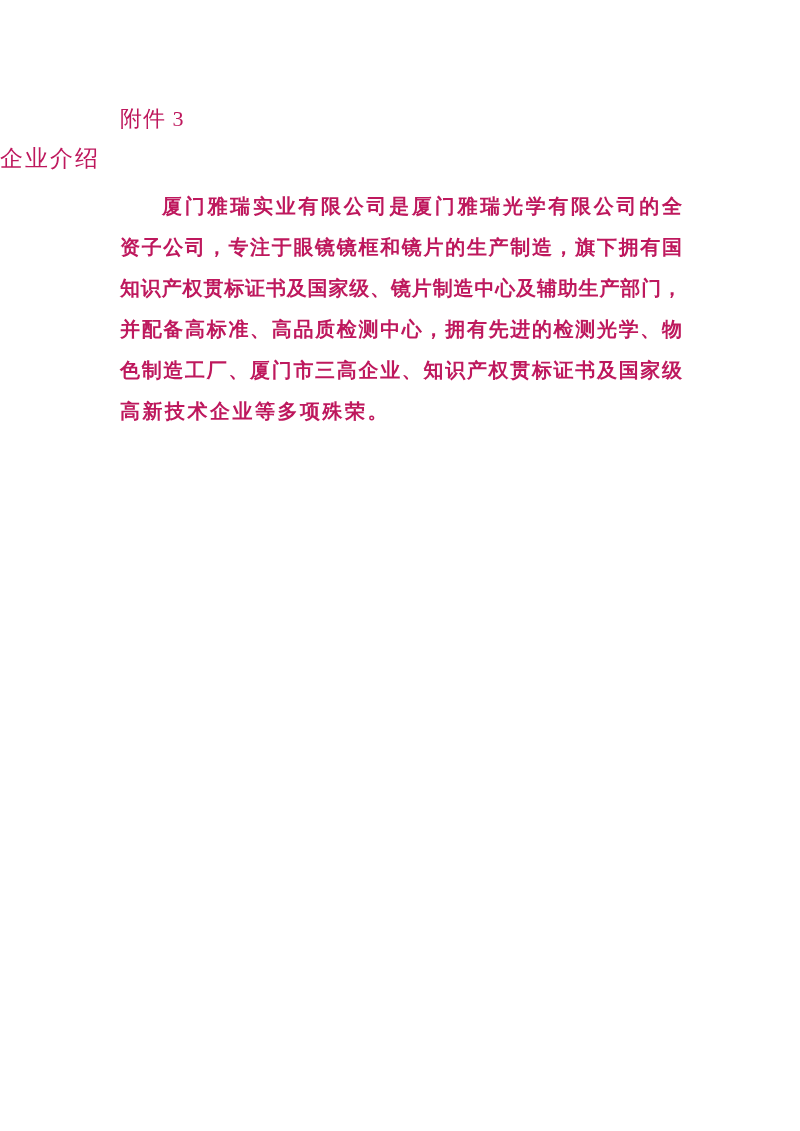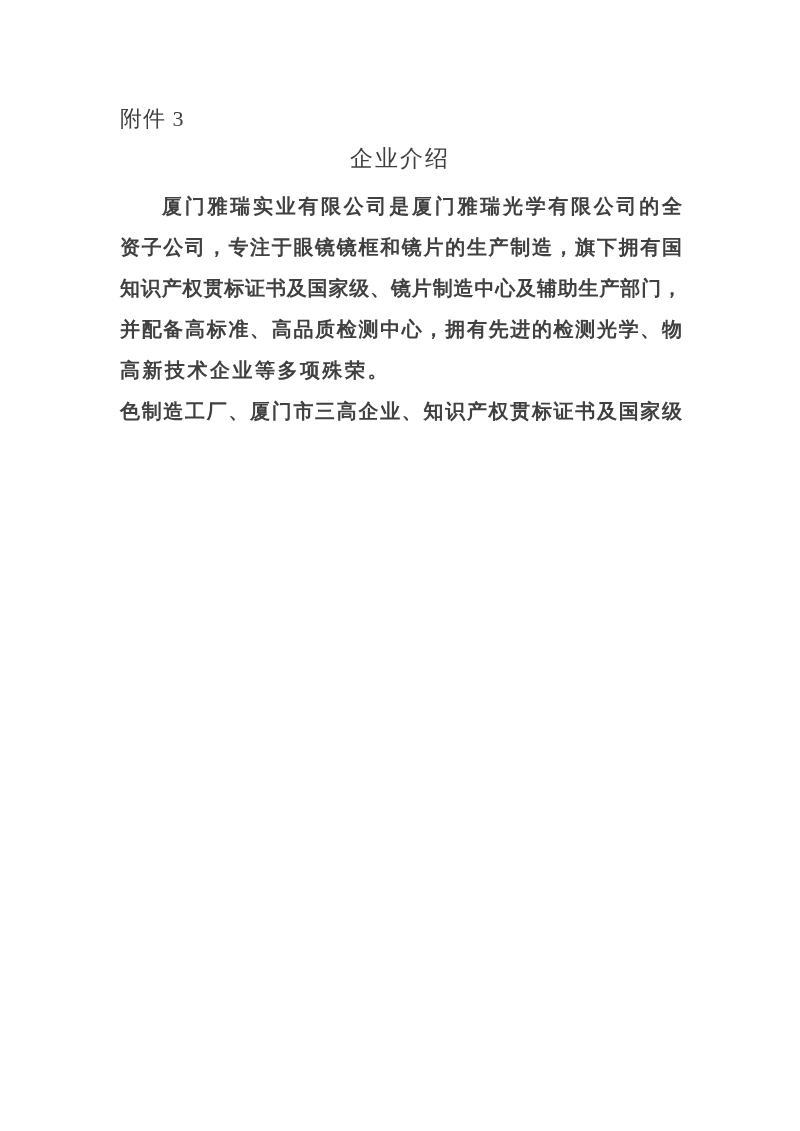--- a/index.html
+++ b/index.html
@@ -7,37 +7,37 @@
     padding: 0;
     background: #ffffff;
   }
   .page {
     position: relative;
     width: 800px;
     height: 1131px;
     background: #ffffff;
     overflow: hidden;
     font-family: "Liberation Serif", "DejaVu Serif", serif;
-    color: #404040;
+    color: #be185d;
   }
   .attachment-label {
     position: absolute;
     left: 120px;
     top: 104px;
     font-size: 22px;
     line-height: 30px;
     letter-spacing: 1px;
     white-space: pre;
   }
   .doc-title {
     position: absolute;
     left: 0;
     right: 0;
     top: 143px;
-    text-align: center;
+    text-align: left;
     font-size: 23px;
     line-height: 32px;
     letter-spacing: 2px;
   }
   .paragraph {
     position: absolute;
     left: 120px;
     top: 186px;
     width: 562px;
   }
@@ -68,17 +68,17 @@
 
   <div class="attachment-label">附件 3</div>
 
   <div class="doc-title">企业介绍</div>
 
   <div class="paragraph">
     <div class="para-line first">厦门雅瑞实业有限公司是厦门雅瑞光学有限公司的全</div>
     <div class="para-line">资子公司，专注于眼镜镜框和镜片的生产制造，旗下拥有国</div>
     <div class="para-line">知识产权贯标证书及国家级、镜片制造中心及辅助生产部门，</div>
     <div class="para-line">并配备高标准、高品质检测中心，拥有先进的检测光学、物</div>
+    <div class="para-line">色制造工厂、厦门市三高企业、知识产权贯标证书及国家级</div>
     <div class="para-line last">高新技术企业等多项殊荣。</div>
-    <div class="para-line">色制造工厂、厦门市三高企业、知识产权贯标证书及国家级</div>
   </div>
 
 </div>
 
 </body></html>

